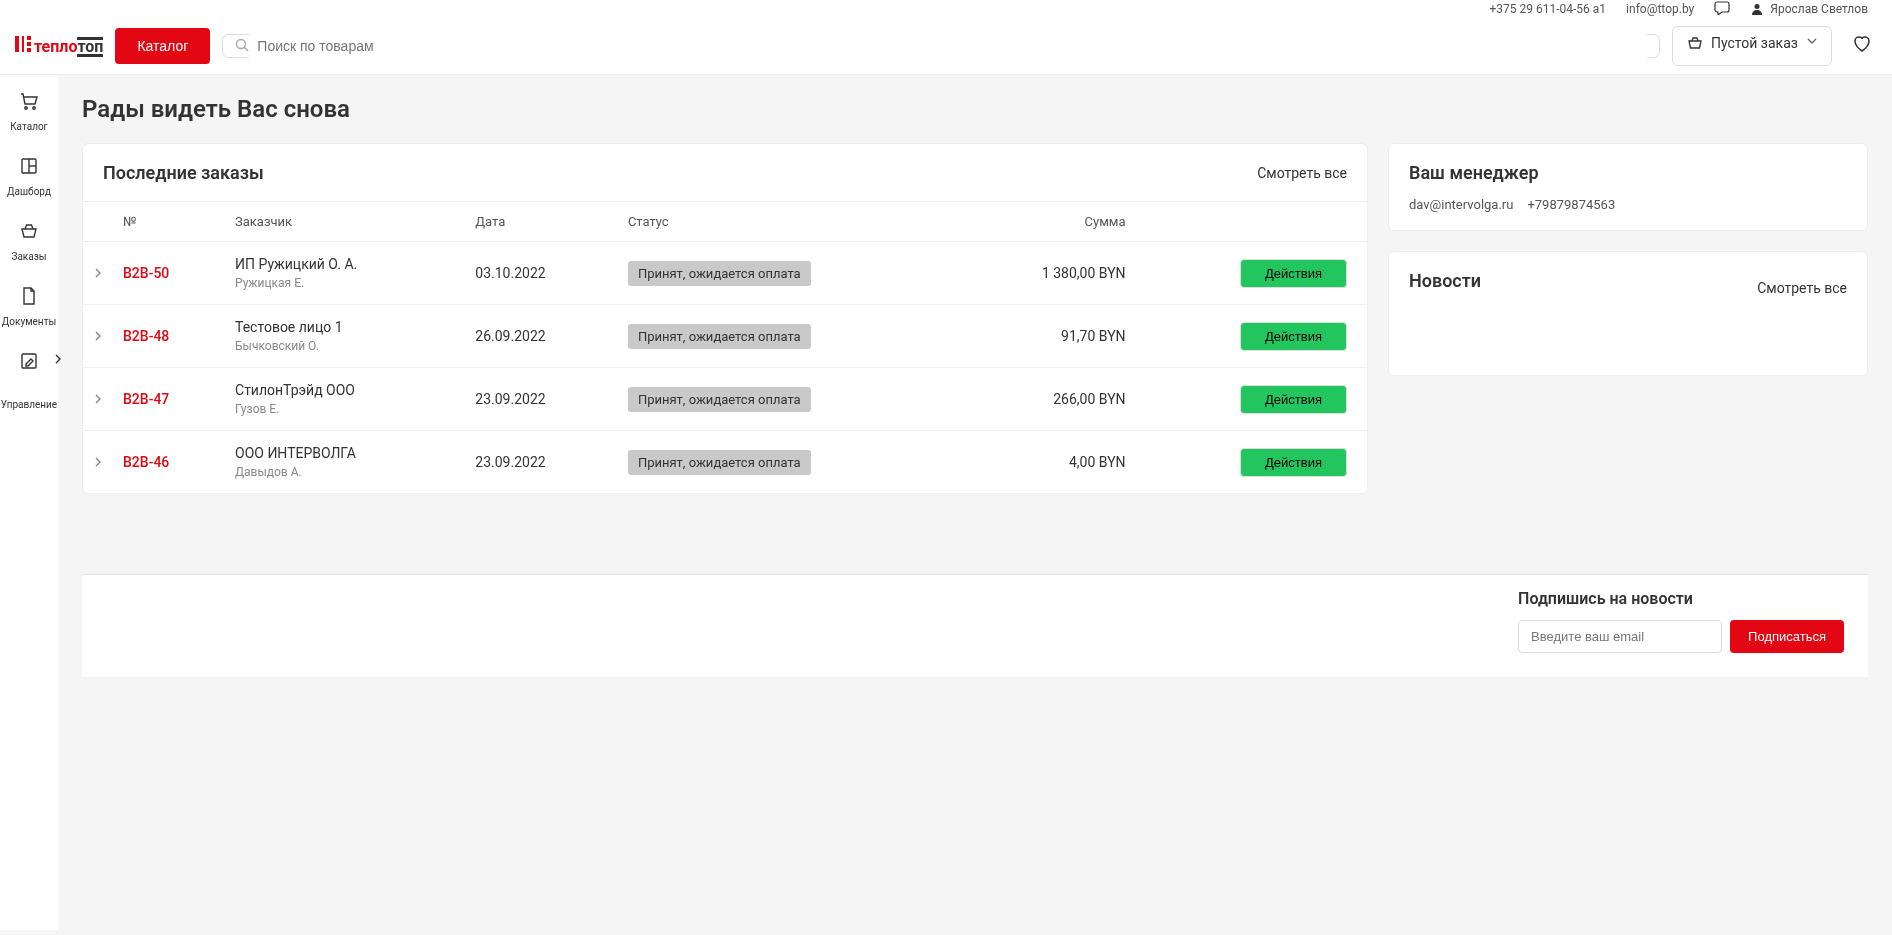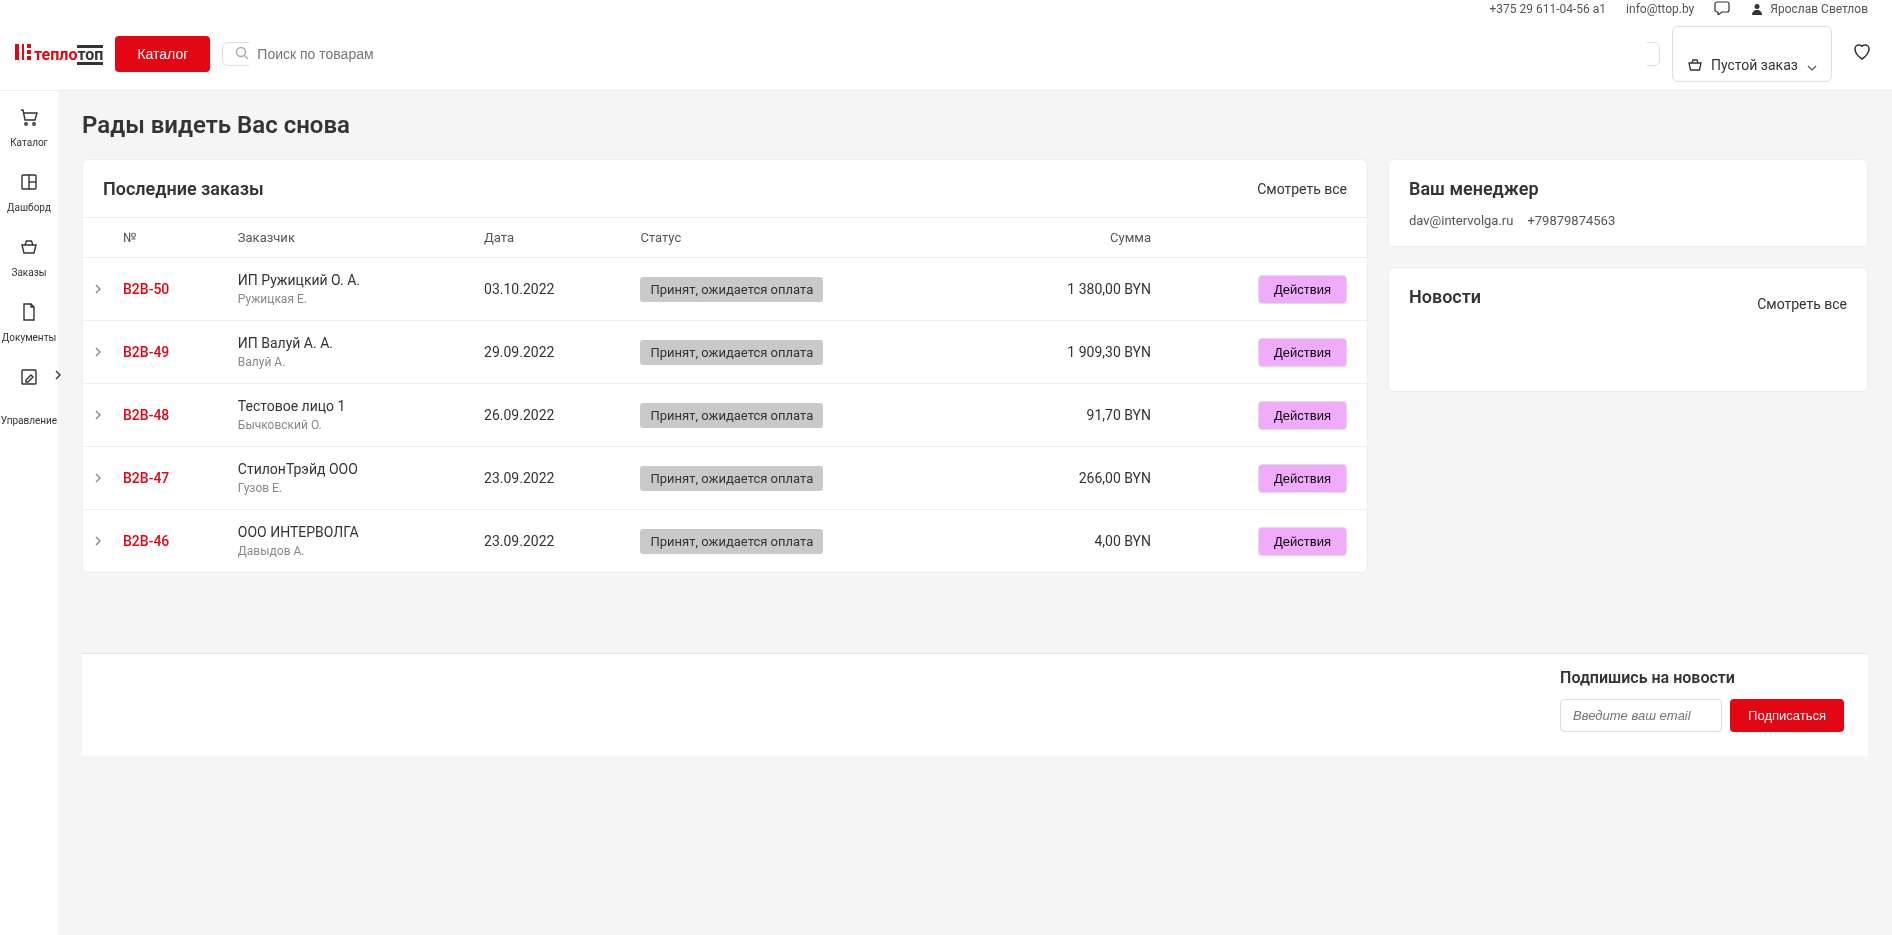--- a/index.html
+++ b/index.html
@@ -8,21 +8,21 @@
 .topbar .user { display: inline-flex; align-items: center; gap: 6px; }
 .header { display: flex; align-items: center; background: #fff; padding: 8px 12px; gap: 12px; border-bottom: 1px solid #eee; }
 .logo { display: flex; align-items: center; font-weight: 700; font-size: 16px; }
 .logo-icon { color: #e30613; font-weight: 900; font-size: 20px; }
 .logo-text .red { color: #e30613; }
 .logo-text .black { color: #333; border-top: 3px solid #333; border-bottom: 3px solid #333; padding: 0; line-height: 0.9; display: inline-block; margin-top: 2px; }
 .btn-catalog { background: #e30613; color: #fff; border: none; padding: 10px 22px; border-radius: 4px; font-size: 14px; cursor: pointer; }
 .search-bar { flex: 1; border: 1px solid #ddd; border-radius: 6px; display: flex; align-items: center; padding: 0 12px; height: 24px; }
 .search-bar input { border: none; outline: none; flex: 1; font-size: 14px; padding: 8px; }
 .search-icon { color: #aaa; font-size: 14px; }
-.cart-select { border: 1px solid #ddd; border-radius: 6px; padding: 8px 14px; display: flex; align-items: flex-end; gap: 8px; background: #fff; cursor: pointer; min-width: 160px; justify-content: space-between; height: 56px;}
+.cart-select { border: 1px solid #ddd; border-radius: 6px; padding: 8px 14px; display: flex; align-items: flex-start; gap: 8px; background: #fff; cursor: pointer; min-width: 160px; justify-content: space-between; height: 40px;}
 .cart-select .chev { color: #666; font-size: 10px; }
 .heart-icon { font-size: 20px; cursor: pointer; padding: 0 8px; }
 .layout { display: flex; }
 .sidebar { width: 58px; background: #fff; display: flex; flex-direction: column; align-items: center; padding-top: 16px; gap: 24px; min-height: calc(100vh - 80px); }
 .sidebar-item { display: flex; flex-direction: column; align-items: center; gap: 6px; cursor: pointer; font-size: 10px; color: #333; text-align: center; }
 .sidebar-item .si-icon { font-size: 18px; }
 .sidebar-item.with-chev { position: relative; gap: 24px; }
 .sidebar-item.with-chev .chev-after { position: absolute; right: -4px; top: 3px; font-size: 10px; color: #333; }
 .main { flex: 1; padding: 20px 24px 0 24px; }
 .page-title { font-size: 24px; font-weight: 600; margin-bottom: 20px; }
@@ -35,34 +35,34 @@
 .tbl thead th { text-align: left; font-weight: 400; color: #555; font-size: 13px; padding: 12px 10px; border-bottom: 1px solid #eee; border-top: 1px solid #eee; }
 .tbl tbody td { padding: 14px 10px; border-bottom: 1px solid #f0f0f0; vertical-align: middle; font-size: 14px; }
 .tbl tbody tr:last-child td { border-bottom: none; }
 .expand-cell { width: 30px; text-align: center; color: #888; cursor: pointer; font-size: 12px; }
 .order-num { color: #e30613; font-weight: 500; }
 .customer-name { font-size: 14px; }
 .customer-sub { font-size: 12px; color: #888; margin-top: 4px; }
 .status-badge { background: #c9c9c9; color: #333; padding: 5px 10px; border-radius: 3px; font-size: 13px; display: inline-block; }
 .sum-cell { text-align: right; }
 .actions-cell { text-align: right; padding-right: 20px !important; }
-.btn-outline { border: 1px solid #ddd; background: #f0abfc; padding: 6px 15px; border-radius: 4px; cursor: pointer; font-size: 13px; }
+.btn-outline { border: 1px solid #ddd; background: #22c55e; padding: 6px 24px; border-radius: 4px; cursor: pointer; font-size: 13px; }
 .th-sum { text-align: right !important; }
 .right-col { width: 480px; display: flex; flex-direction: column; gap: 20px; }
 .side-card { background: #fff; border: 1px solid #eee; border-radius: 6px; padding: 18px 20px; }
 .side-card h3 { font-size: 18px; font-weight: 600; margin-bottom: 14px; }
 .manager-name { font-size: 16px; font-weight: 500; margin-bottom: 6px; }
 .manager-contacts { font-size: 13px; color: #555; display: flex; gap: 14px; }
 .news-card .card-head { padding: 0 0 12px 0; }
 .news-card .body-empty { height: 40px; }
 .footer { margin-top: 80px; background: #fff; border-top: 1px solid #e5e5e5; padding: 14px 24px 24px 24px; display: flex; justify-content: flex-end; align-items: flex-start; gap: 16px; }
 .subscribe-wrap { display: flex; flex-direction: column; gap: 12px; }
 .subscribe-wrap h4 { font-size: 16px; font-weight: 600; }
 .subscribe-row { display: flex; gap: 8px; }
-.subscribe-row input { border: 1px solid #ddd; border-radius: 4px; padding: 8px 12px; width: 162px; font-size: 13px; font-style: italic; }
+.subscribe-row input { border: 1px solid #ddd; border-radius: 4px; padding: 8px 12px; width: 204px; font-size: 13px; }
 .btn-red { background: #e30613; color: #fff; border: none; padding: 8px 18px; border-radius: 4px; cursor: pointer; font-size: 13px; }
 </style>
 </head>
 <body>
 
 <div class="topbar">
   <span>+375 29 611-04-56 а1</span>
   <span>info@ttop.by</span>
   <span>
     <svg width="16" height="14" viewBox="0 0 16 14" stroke="#333" fill="none" stroke-width="1.2">
@@ -195,34 +195,20 @@
     </td>
     <td>03.10.2022</td>
     <td><span class="status-badge">Принят, ожидается оплата</span></td>
     <td class="sum-cell">1 380,00 BYN</td>
     <td class="actions-cell"><button class="btn-outline">Действия</button></td>
   </tr>
               <tr>
     <td class="expand-cell"><svg width="6" height="10" viewBox="0 0 6 10" stroke="#888" fill="none" stroke-width="1.4">
                     <path d="M1 1l4 4-4 4"></path>
                   </svg></td>
-    <td><span class="order-num">B2B-49</span></td>
-    <td>
-      <div class="customer-name">ИП Валуй А. А.</div>
-      <div class="customer-sub">Валуй А.</div>
-    </td>
-    <td>29.09.2022</td>
-    <td><span class="status-badge">Принят, ожидается оплата</span></td>
-    <td class="sum-cell">1 909,30 BYN</td>
-    <td class="actions-cell"><button class="btn-outline">Действия</button></td>
-  </tr>
-              <tr>
-    <td class="expand-cell"><svg width="6" height="10" viewBox="0 0 6 10" stroke="#888" fill="none" stroke-width="1.4">
-                    <path d="M1 1l4 4-4 4"></path>
-                  </svg></td>
     <td><span class="order-num">B2B-48</span></td>
     <td>
       <div class="customer-name">Тестовое лицо 1</div>
       <div class="customer-sub">Бычковский О.</div>
     </td>
     <td>26.09.2022</td>
     <td><span class="status-badge">Принят, ожидается оплата</span></td>
     <td class="sum-cell">91,70 BYN</td>
     <td class="actions-cell"><button class="btn-outline">Действия</button></td>
   </tr>

